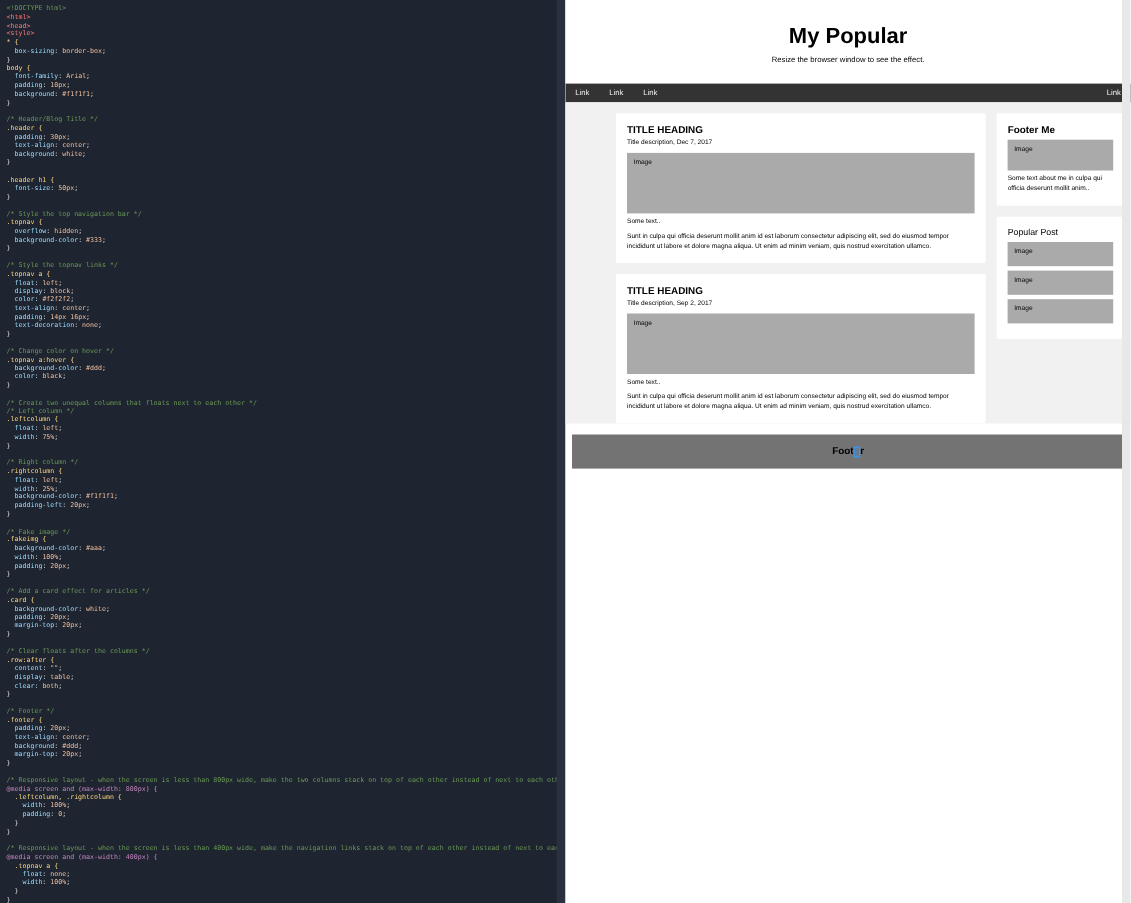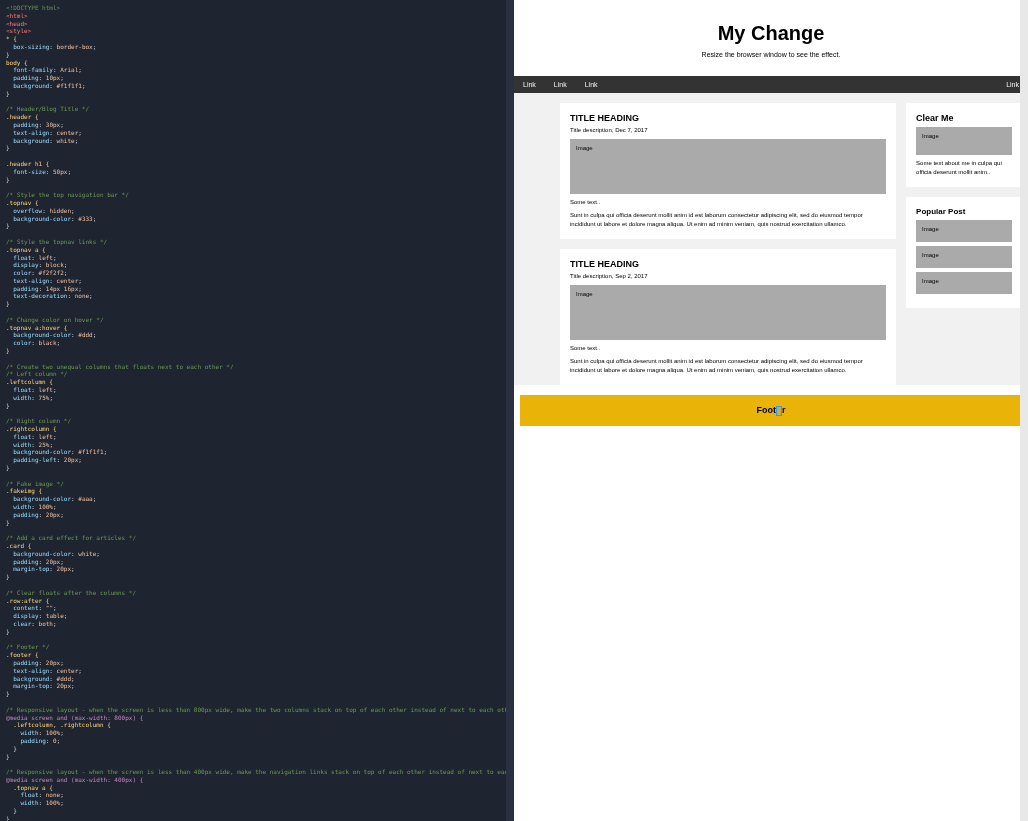--- a/index.html
+++ b/index.html
@@ -42,30 +42,30 @@
 .preview .topnav a.right { float: right; }
 
 .preview .row { overflow: hidden; padding: 0; }
 .preview .leftcol { float: left; width: 75.5%; padding-left: 40px; }
 .preview .rightcol { float: left; width: 24.5%; padding-left: 0; }
 .preview .row::after { content: ""; display: table; clear: both; }
 
 .preview .card { background: #fff; padding: 10px; margin: 10px 6px 0 6px; }
 .preview .rightcol .card { margin: 10px 6px 0 4px; }
 .preview .card h2 { font-size: 9px; font-weight: bold; color: #000; margin-bottom: 4px; }
-.preview .card h3 { font-size: 8px; font-weight: bold; color: #000; margin-bottom: 4px; }
+.preview .card h3 { font-size: 8px; font-weight: normal; color: #000; margin-bottom: 4px; }
 .preview .card h5 { font-size: 6px; font-weight: normal; color: #000; margin-bottom: 6px; }
 .preview .card p { font-size: 6px; color: #000; line-height: 1.5; margin-top: 4px; }
 
 .preview .fakeimg { background: #aaa; padding: 6px; font-size: 6px; color: #000; }
 .preview .fakeimg.h100 { height: 55px; }
 .preview .fakeimg.h60 { height: 28px; }
 .preview .fakeimg.small { height: 22px; margin-bottom: 4px; }
 
-.preview .footer { padding: 10px; text-align: center; background: #eab308; margin: 10px 6px 0 6px; font-size: 9px; font-weight: bold; }
+.preview .footer { padding: 10px; text-align: center; background: #737373; margin: 10px 6px 0 6px; font-size: 9px; font-weight: bold; }
 .preview .footer .cursor { display:inline-block; border:1px solid #3399ff; background:rgba(51,153,255,.2); width:6px; height:10px; vertical-align:middle; }
 
 .scrollbar-track { position:absolute; right:0; top:0; bottom:0; width:8px; background:#e8e8e8; }
 .editor-scroll { position:absolute; left:506px; top:0; bottom:0; width:8px; background:#2a3040; }
 </style>
 </head>
 <body>
 
 <div class="editor" id="editor"><span class="tok-comment">&lt;!DOCTYPE html&gt;</span>
 <span class="tok-tag">&lt;html&gt;</span>
@@ -225,21 +225,21 @@
 &gt;class&gt;=&gt;&lt;/&gt;class&gt;=&gt;div
 
 &gt;class&gt;=&gt;&lt;&gt;class&gt;=&gt;div &gt;class&gt;=
   &gt;class&gt;=&gt;&lt;&gt;class&gt;=&gt;h2Footer&gt;class&gt;=&gt;&lt;/&gt;class&gt;=&gt;h2
 &gt;class&gt;=&gt;&lt;/&gt;class&gt;=&gt;div
 </div>
 <div class="editor-scroll"></div>
 
 <div class="preview">
   <div class="header">
-    <h1>My Change</h1>
+    <h1>My Popular</h1>
     <p>Resize the browser window to see the effect.</p>
   </div>
   <div class="topnav">
     <a>Link</a>
     <a>Link</a>
     <a>Link</a>
     <a class="right">Link</a>
   </div>
   <div class="row" style="background:#f1f1f1;">
     <div class="leftcol">
@@ -253,21 +253,21 @@
       <div class="card">
         <h2>TITLE HEADING</h2>
         <h5>Title description, Sep 2, 2017</h5>
         <div class="fakeimg h100">Image</div>
         <p>Some text..</p>
         <p>Sunt in culpa qui officia deserunt mollit anim id est laborum consectetur adipiscing elit, sed do eiusmod tempor incididunt ut labore et dolore magna aliqua. Ut enim ad minim veniam, quis nostrud exercitation ullamco.</p>
       </div>
     </div>
     <div class="rightcol">
       <div class="card">
-        <h2>Clear Me</h2>
+        <h2>Footer Me</h2>
         <div class="fakeimg h60">Image</div>
         <p>Some text about me in culpa qui officia deserunt mollit anim..</p>
       </div>
       <div class="card">
         <h3>Popular Post</h3>
         <div class="fakeimg small">Image</div>
         <div class="fakeimg small">Image</div>
         <div class="fakeimg small">Image</div>
       </div>
     </div>

